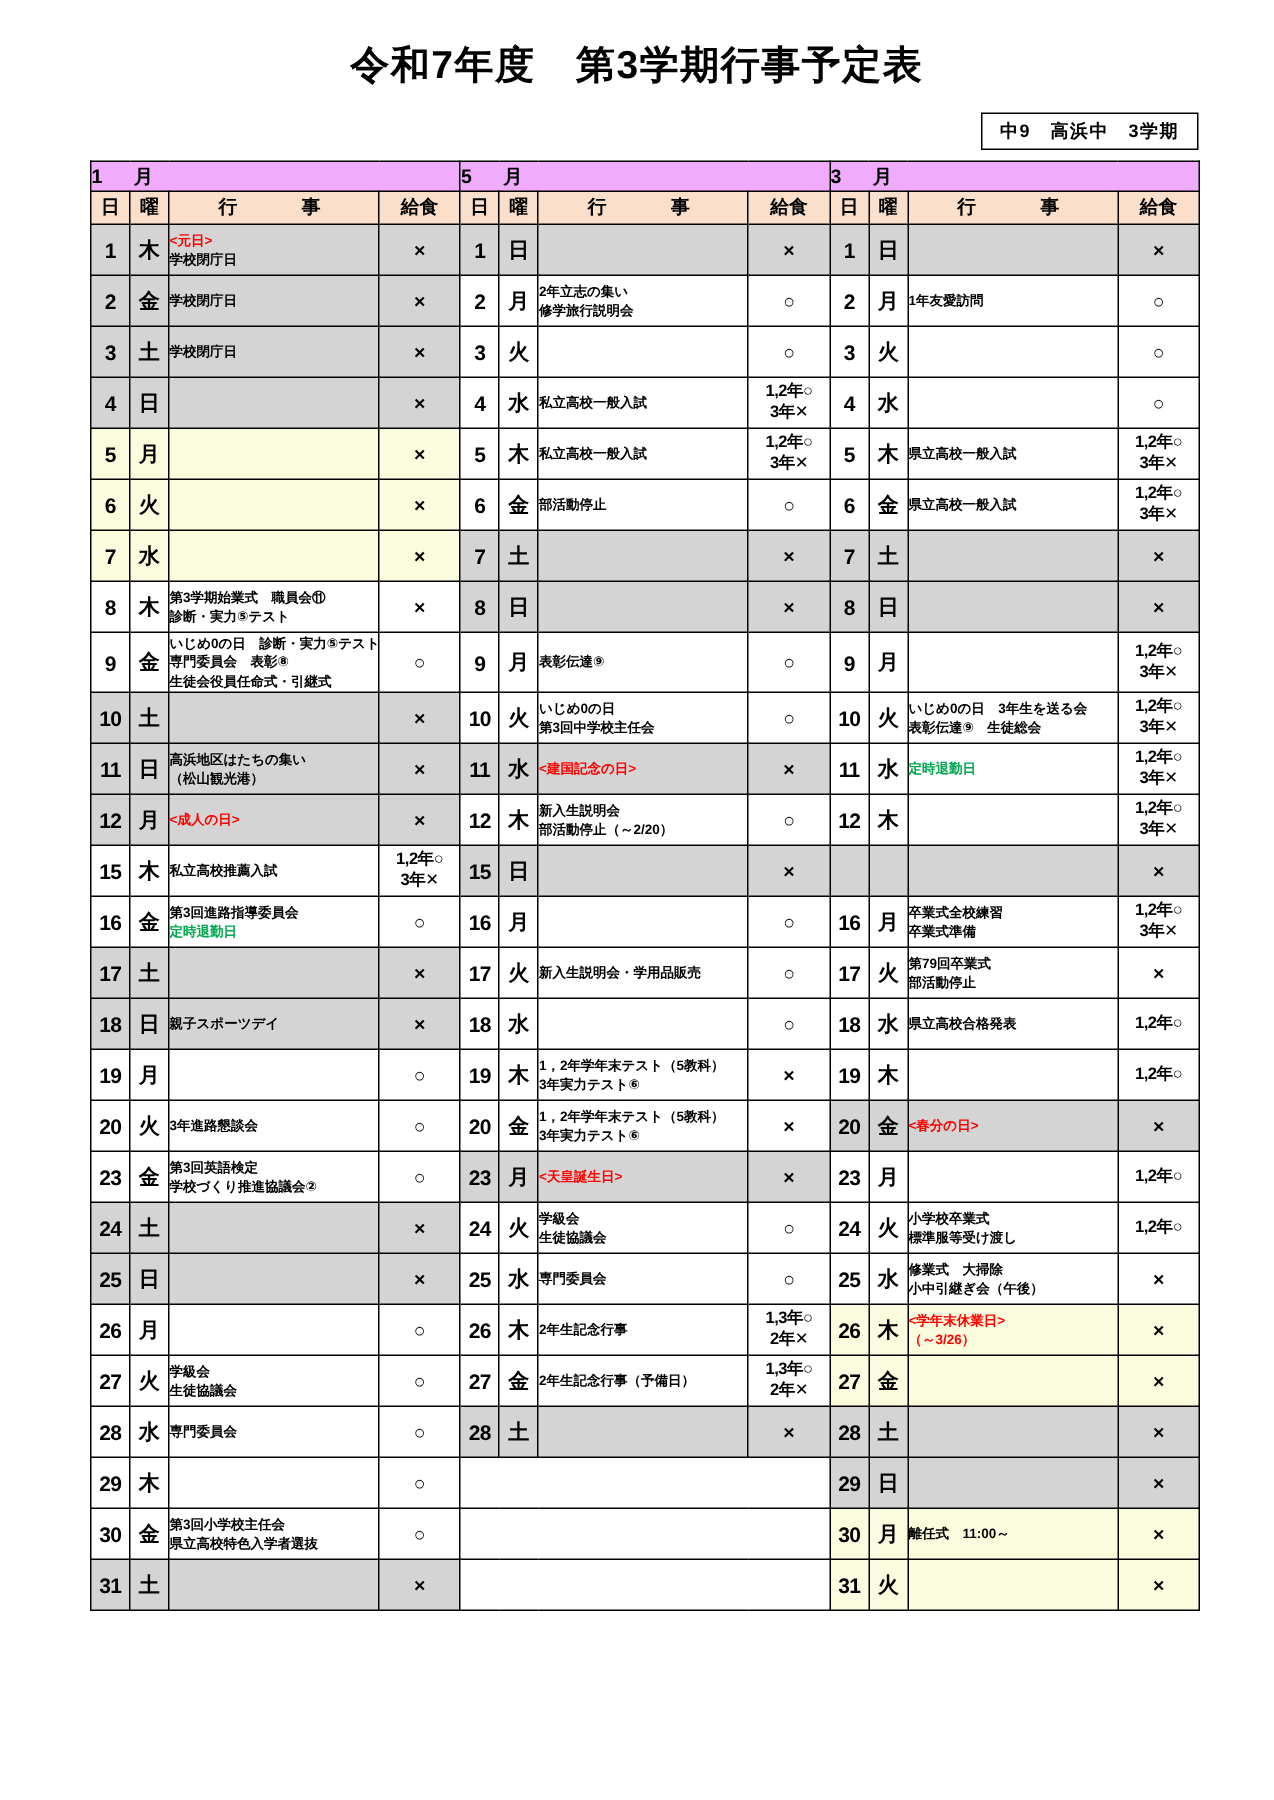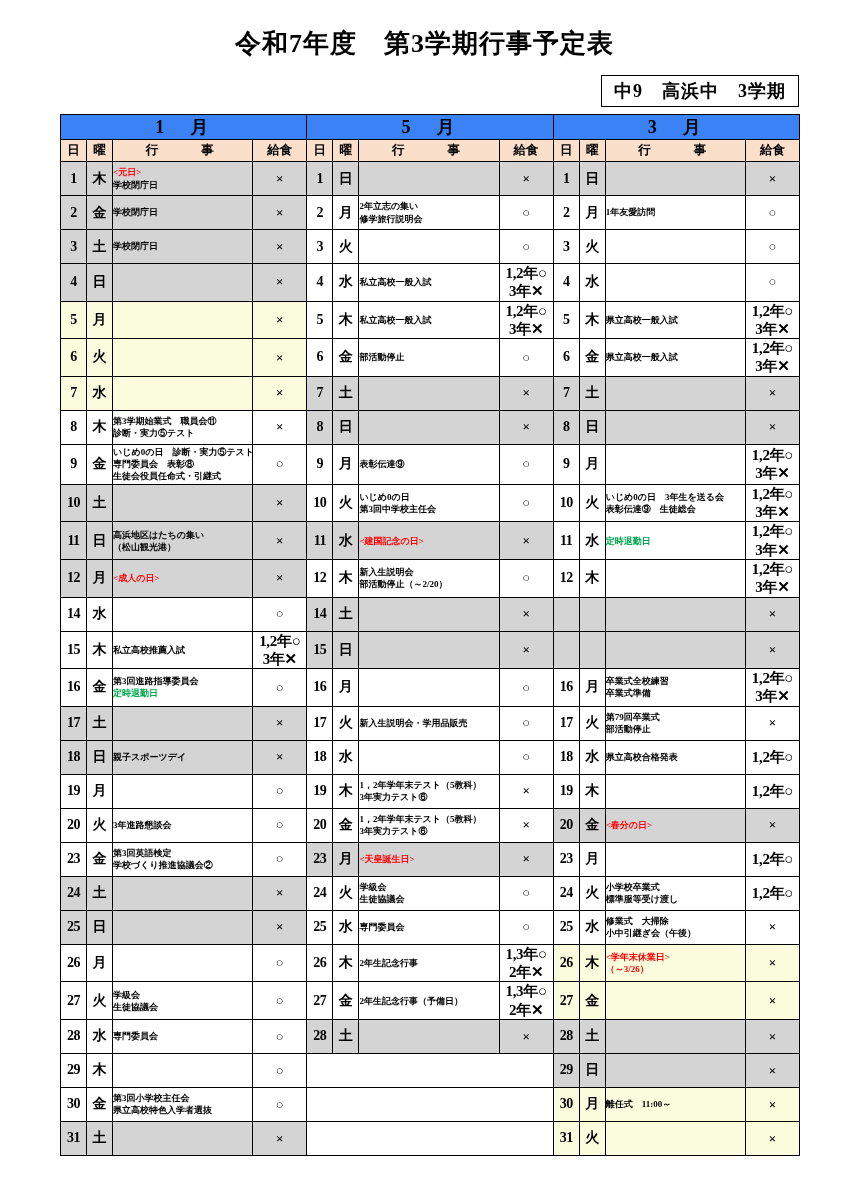--- a/index.html
+++ b/index.html
@@ -4,39 +4,39 @@
 <title>令和7年度 第3学期行事予定表</title>
 <style>
   html,body{margin:0;padding:0;}
   body{
     width:849px;height:1200px;
     background:#ffffff;
     font-family:"Liberation Sans","DejaVu Sans",sans-serif;
     color:#000;
     overflow:hidden;
   }
-  .page{position:relative;width:849px;height:940px;box-sizing:border-box;font-family:Liberation Serif, serif;}
+  .page{position:relative;width:849px;height:940px;box-sizing:border-box;}
 
   
   .title{
     text-align:center;
     font-size:26px;
     font-weight:bold;
     letter-spacing:1px;
     padding-top:26px;
   }
 
   
   .badge-row{
     display:flex;justify-content:flex-end;
     padding-right:50px;margin-top:14px;
   }
   .badge{
     border:1.5px solid #000;
-    font-size:18px;font-weight:bold;
+    font-size:12px;font-weight:bold;
     padding:3px 12px;letter-spacing:1px;
     background:#fff;
   }
 
   
   .tbl-wrap{padding:7px 49px 0 60px;}
   table.cal{
     border-collapse:collapse;
     table-layout:fixed;
     width:740px;
@@ -47,23 +47,23 @@
     padding:0;
     vertical-align:middle;
   }
   col.c-day{width:26px;}
   col.c-wd{width:26px;}
   col.c-ev{width:140px;}
   col.c-lunch{width:54px;}
 
   
   .mon-head{
-    background:#3b82f6;
-    text-align:center;
-    font-size:18px;font-weight:bold;
+    background:#f0abfc;
+    text-align:left;
+    font-size:13px;font-weight:bold;
     height:19px;letter-spacing:4px;
   }
   .sub-head{
     background:#fadfca;
     text-align:center;
     font-size:12.5px;font-weight:bold;
     height:21px;
   }
   .sub-head.ev{letter-spacing:6px;}
 
@@ -89,21 +89,21 @@
   }
   td.ev .ln{display:block;white-space:nowrap;}
   td.lunch{
     text-align:center;
     font-size:13px;
     font-weight:bold;
     line-height:1.22;
   }
   td.lunch .sm{
     display:block;
-    font-size:15px;
+    font-size:11px;
     letter-spacing:-0.3px;
   }
 
   
   .bg-gray{background:#d4d4d4;}
   .bg-cream{background:#fbfbdd;}
   .bg-white{background:#ffffff;}
 
   
   .red{color:#ff0000;}
@@ -396,34 +396,20 @@
             <td class="lunch bg-white">○</td>
             <td class="day bg-white">12</td>
             <td class="wd bg-white">木</td>
             <td class="ev bg-white"></td>
             <td class="lunch bg-white">
               <span class="sm">1,2年○</span>
               <span class="sm">3年✕</span>
             </td>
           </tr>
           <tr class="drow">
-            <td class="day bg-white">14</td>
-            <td class="wd bg-white">水</td>
-            <td class="ev bg-white"></td>
-            <td class="lunch bg-white">○</td>
-            <td class="day bg-gray">14</td>
-            <td class="wd bg-gray">土</td>
-            <td class="ev bg-gray"></td>
-            <td class="lunch bg-gray">×</td>
-            <td class="day bg-gray"></td>
-            <td class="wd bg-gray"></td>
-            <td class="ev bg-gray"></td>
-            <td class="lunch bg-gray">×</td>
-          </tr>
-          <tr class="drow">
             <td class="day bg-white">15</td>
             <td class="wd bg-white">木</td>
             <td class="ev bg-white">
               <span class="ln"><span>私立高校推薦入試</span></span>
             </td>
             <td class="lunch bg-white">
               <span class="sm">1,2年○</span>
               <span class="sm">3年✕</span>
             </td>
             <td class="day bg-gray">15</td>

